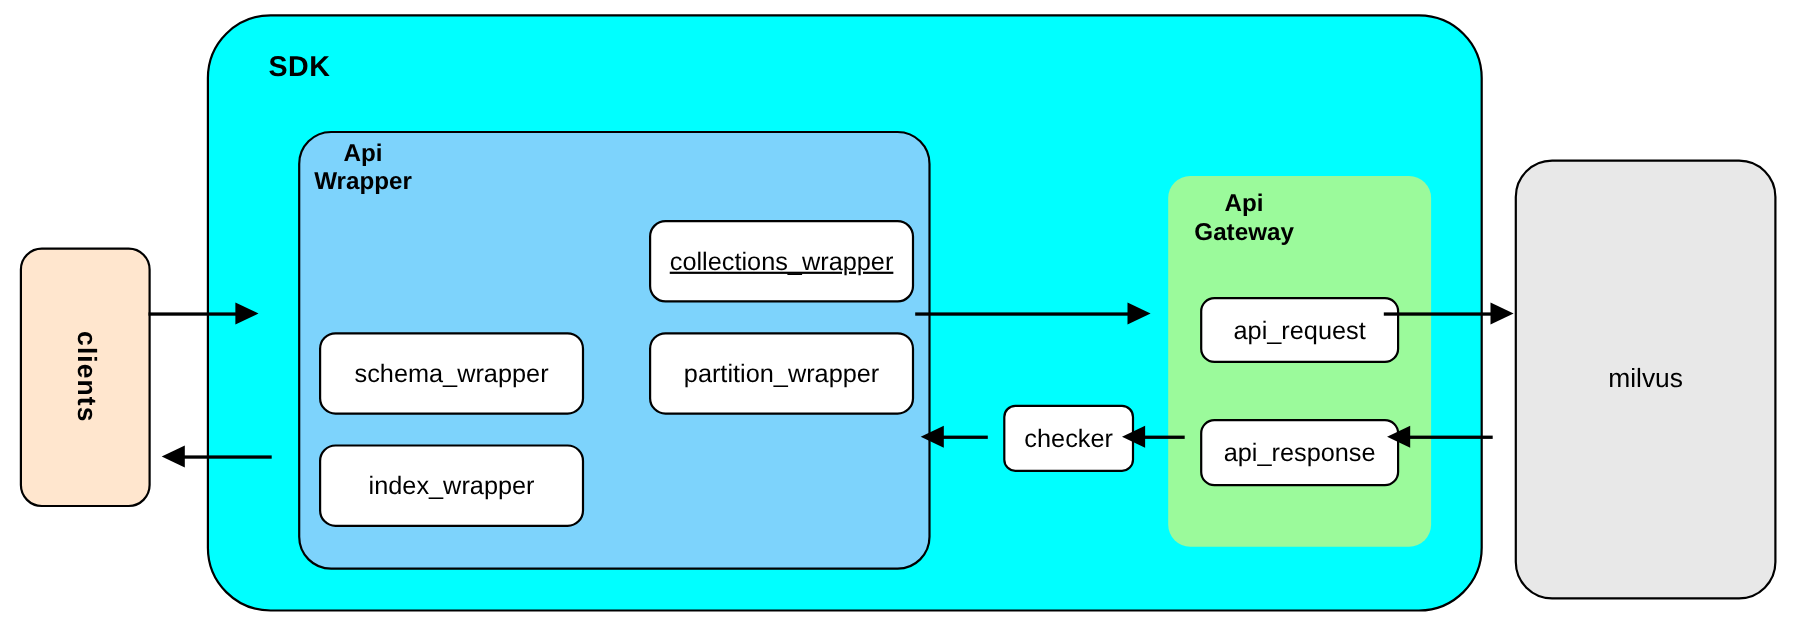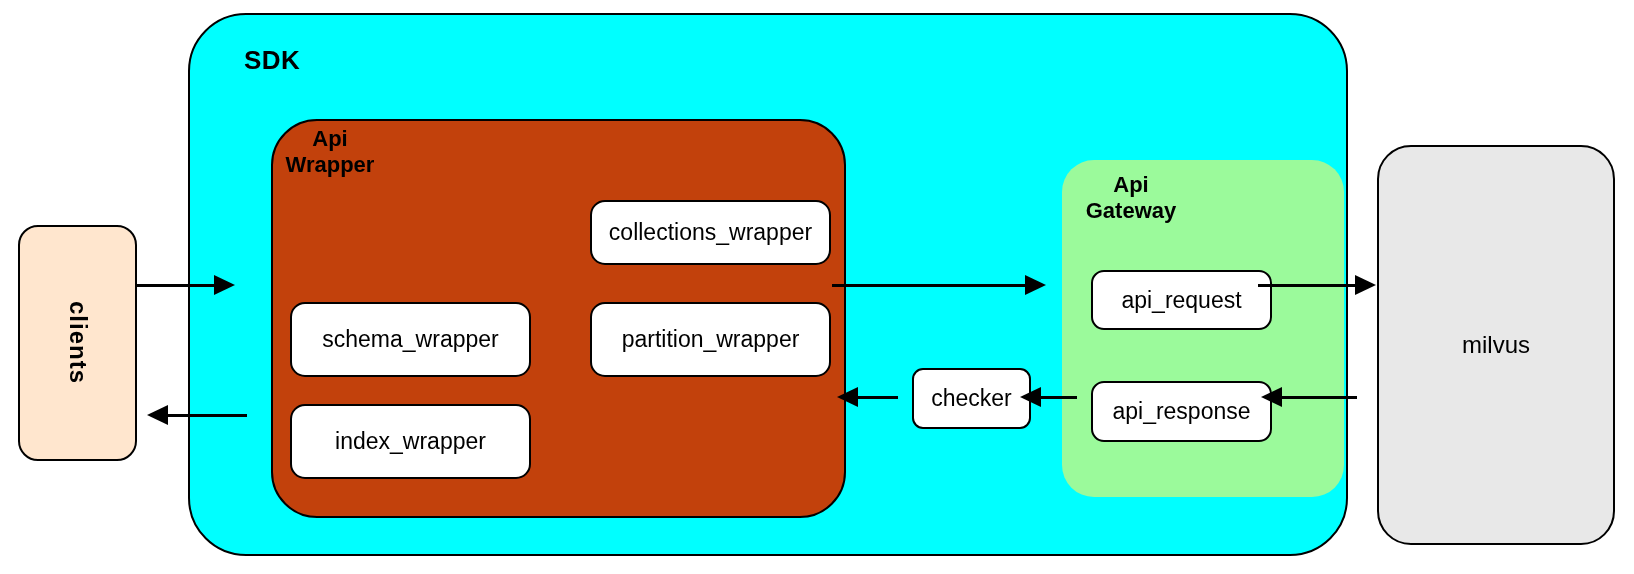--- a/index.html
+++ b/index.html
@@ -36,23 +36,23 @@
     background: #fbfb9b;
     border: 2.5px solid #000;
     border-radius: 46px;
   }
   .api-wrapper-label {
     position: absolute; left: 0px; top: 5px; width: 114px;
     text-align: center;
     font-size: 22px; font-weight: bold; line-height: 26px;
   }
   .api-gateway {
-    left: 872px; top: 145px; width: 282px; height: 337px;
+    left: 872px; top: 145px; width: 239px; height: 337px;
     background: #9bfa9b;
-    border-radius: 32px;
+    border-radius: 20px;
   }
   .api-gateway-label {
     position: absolute; left: 14px; top: 12px; width: 110px;
     text-align: center;
     font-size: 22px; font-weight: bold; line-height: 26px;
   }
   .clients {
     left: 18px; top: 225px; width: 119px; height: 236px;
     background: #ffe6ce;
     border: 2.5px solid #000;
@@ -79,21 +79,21 @@
     box-sizing: border-box;
     background: #ffffff;
     border: 2.5px solid #000;
     border-radius: 15px;
     display: flex; align-items: center; justify-content: center;
     font-size: 23px;
     white-space: nowrap;
   }
   
   .wn0 { left: 17px;  top: 79px;  width: 241px; height: 75px; }
-  .wn1 { left: 317px; top: 79px;  width: 241px; height: 65px; }
+  .wn1 { left: 317px; top: 79px;  width: 241px; height: 75px; text-decoration: underline; }
   .wn2 { left: 17px;  top: 181px; width: 241px; height: 75px; }
   .wn3 { left: 317px; top: 181px; width: 241px; height: 75px; }
   .wn4 { left: 17px;  top: 283px; width: 241px; height: 75px; }
   .wn5 { left: 317px; top: 283px; width: 241px; height: 75px; }
   
   .gn-request  { left: 29px; top: 110px; width: 181px; height: 60px; border-radius: 13px; text-align: right; }
   .gn-response { left: 29px; top: 221px; width: 181px; height: 61px; border-radius: 13px; }
   
   .checker { left: 722px; top: 353px; width: 119px; height: 61px; border-radius: 11px; }
   
@@ -136,21 +136,21 @@
 
 <div class="canvas">
 
   <div class="box clients" style="background-color: rgb(255, 230, 206);">
     <span class="clients-label">clients</span>
   </div>
 
   <div class="box sdk" style="background-color: rgb(0, 255, 255);">
     <span class="sdk-label">SDK</span>
 
-    <div class="box api-wrapper" style="background-color: #c2410c;">
+    <div class="box api-wrapper" style="background-color: #7dd3fc; border-radius: 30px;">
       <span class="api-wrapper-label">Api Wrapper</span>
 
       <div class="node wn1">collections_wrapper</div>
       <div class="node wn2">schema_wrapper</div>
       <div class="node wn4">index_wrapper</div>
       <div class="node wn3">partition_wrapper</div>
     </div>
 
     <div class="node checker">checker</div>
 

